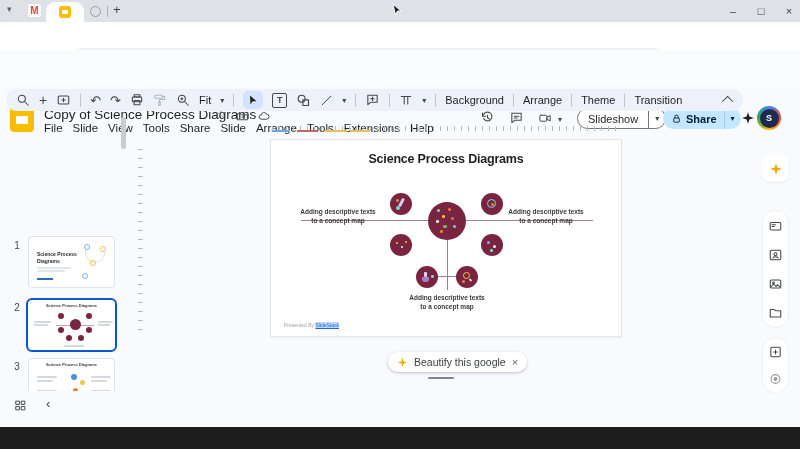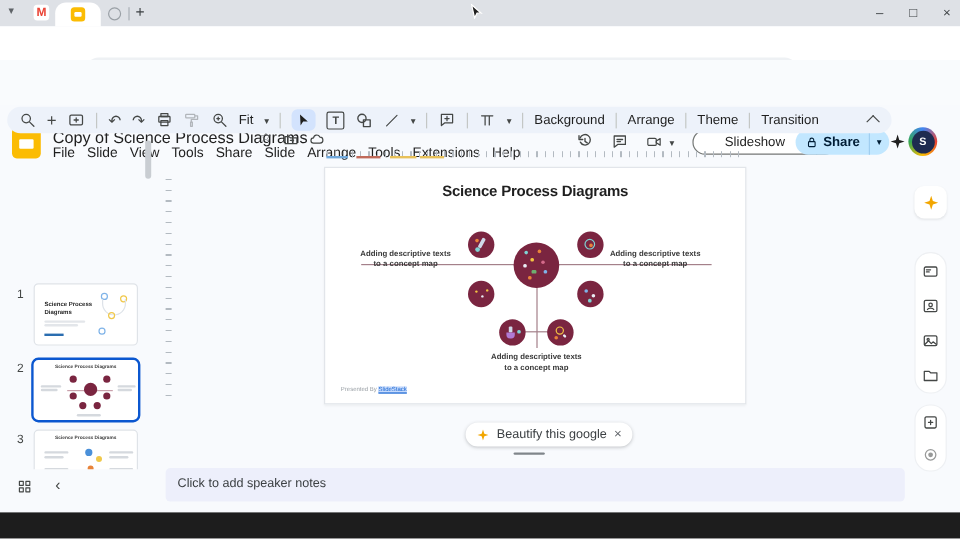--- a/index.html
+++ b/index.html
@@ -139,21 +139,21 @@
     <svg class="ic a" style="left:509px;top:61px" width="15" height="14" viewBox="0 0 24 24">
         <path d="M4 4h16v12H9l-5 4z"></path>
         <path d="M8 9h8M8 12h5"></path>
       </svg>
     <svg class="ic a" style="left:537px;top:62px" width="16" height="13" viewBox="0 0 24 24">
         <rect x="2.5" y="6" width="13" height="11" rx="2"></rect>
         <path d="M15.5 10l6-3.5v10l-6-3.5z"></path>
       </svg>
     <span class="a caret" style="left:558px;top:65px">▾</span>
     <div class="a pillbtn" style="left:577px;top:58px;border:1px solid #747775;background:#fff">
-      <span style="padding:0 26px">Slideshow</span>
+      <span style="padding:0 10px">Slideshow</span>
       <span style="width:1px;height:21px;background:#747775"></span>
       <span class="caret" style="padding:0 6px">▾</span>
     </div>
     <div class="a pillbtn" style="left:663px;top:58px;background:#c2e7ff;color:#001d35">
       <svg width="11" height="11" viewBox="0 0 24 24" style="margin-left:8px;stroke:#001d35;fill:none;stroke-width:2">
           <rect x="6" y="11" width="12" height="9" rx="1.5"></rect>
           <path d="M8.5 11V8a3.5 3.5 0 017 0v3"></path>
         </svg>
       <span style="padding:0 7px 0 4px;font-weight:bold">Share</span>
       <span style="width:1px;height:21px;background:#9fcef0"></span>
@@ -354,23 +354,20 @@
 
   <span class="a" style="left:428px;top:377px;width:26px;height:2px;background:#80868b;border-radius:2px"></span>
 
   <svg class="ic a" style="left:14px;top:399px" width="13" height="13" viewBox="0 0 24 24">
       <rect x="4" y="4" width="6" height="6"></rect>
       <rect x="14" y="4" width="6" height="6"></rect>
       <rect x="4" y="14" width="6" height="6"></rect>
       <rect x="14" y="14" width="6" height="6"></rect>
     </svg>
   <span class="a" style="left:46px;top:396px;font-size:13px;color:#444746">‹</span>
-  <div class="a notesbox">
-    <span>Click to add speaker notes</span>
-  </div>
 
   <div class="a" style="left:762px;top:155px;width:27px;height:27px;background:#fff;border-radius:8px;box-shadow:0 1px 2px rgba(0,0,0,.08);display:flex;align-items:center;justify-content:center">
     <svg width="14" height="14" viewBox="0 0 24 24">
         <path d="M12 2l2.4 7.6L22 12l-7.6 2.4L12 22l-2.4-7.6L2 12l7.6-2.4z" fill="#f2a600"></path>
       </svg>
   </div>
   <div class="sidecard" style="top:210px;height:118px">
     <svg class="ic" width="15" height="14" viewBox="0 0 24 24">
         <rect x="3" y="6" width="18" height="13" rx="2"></rect>
         <path d="M6 10h6M6 13h4"></path>

